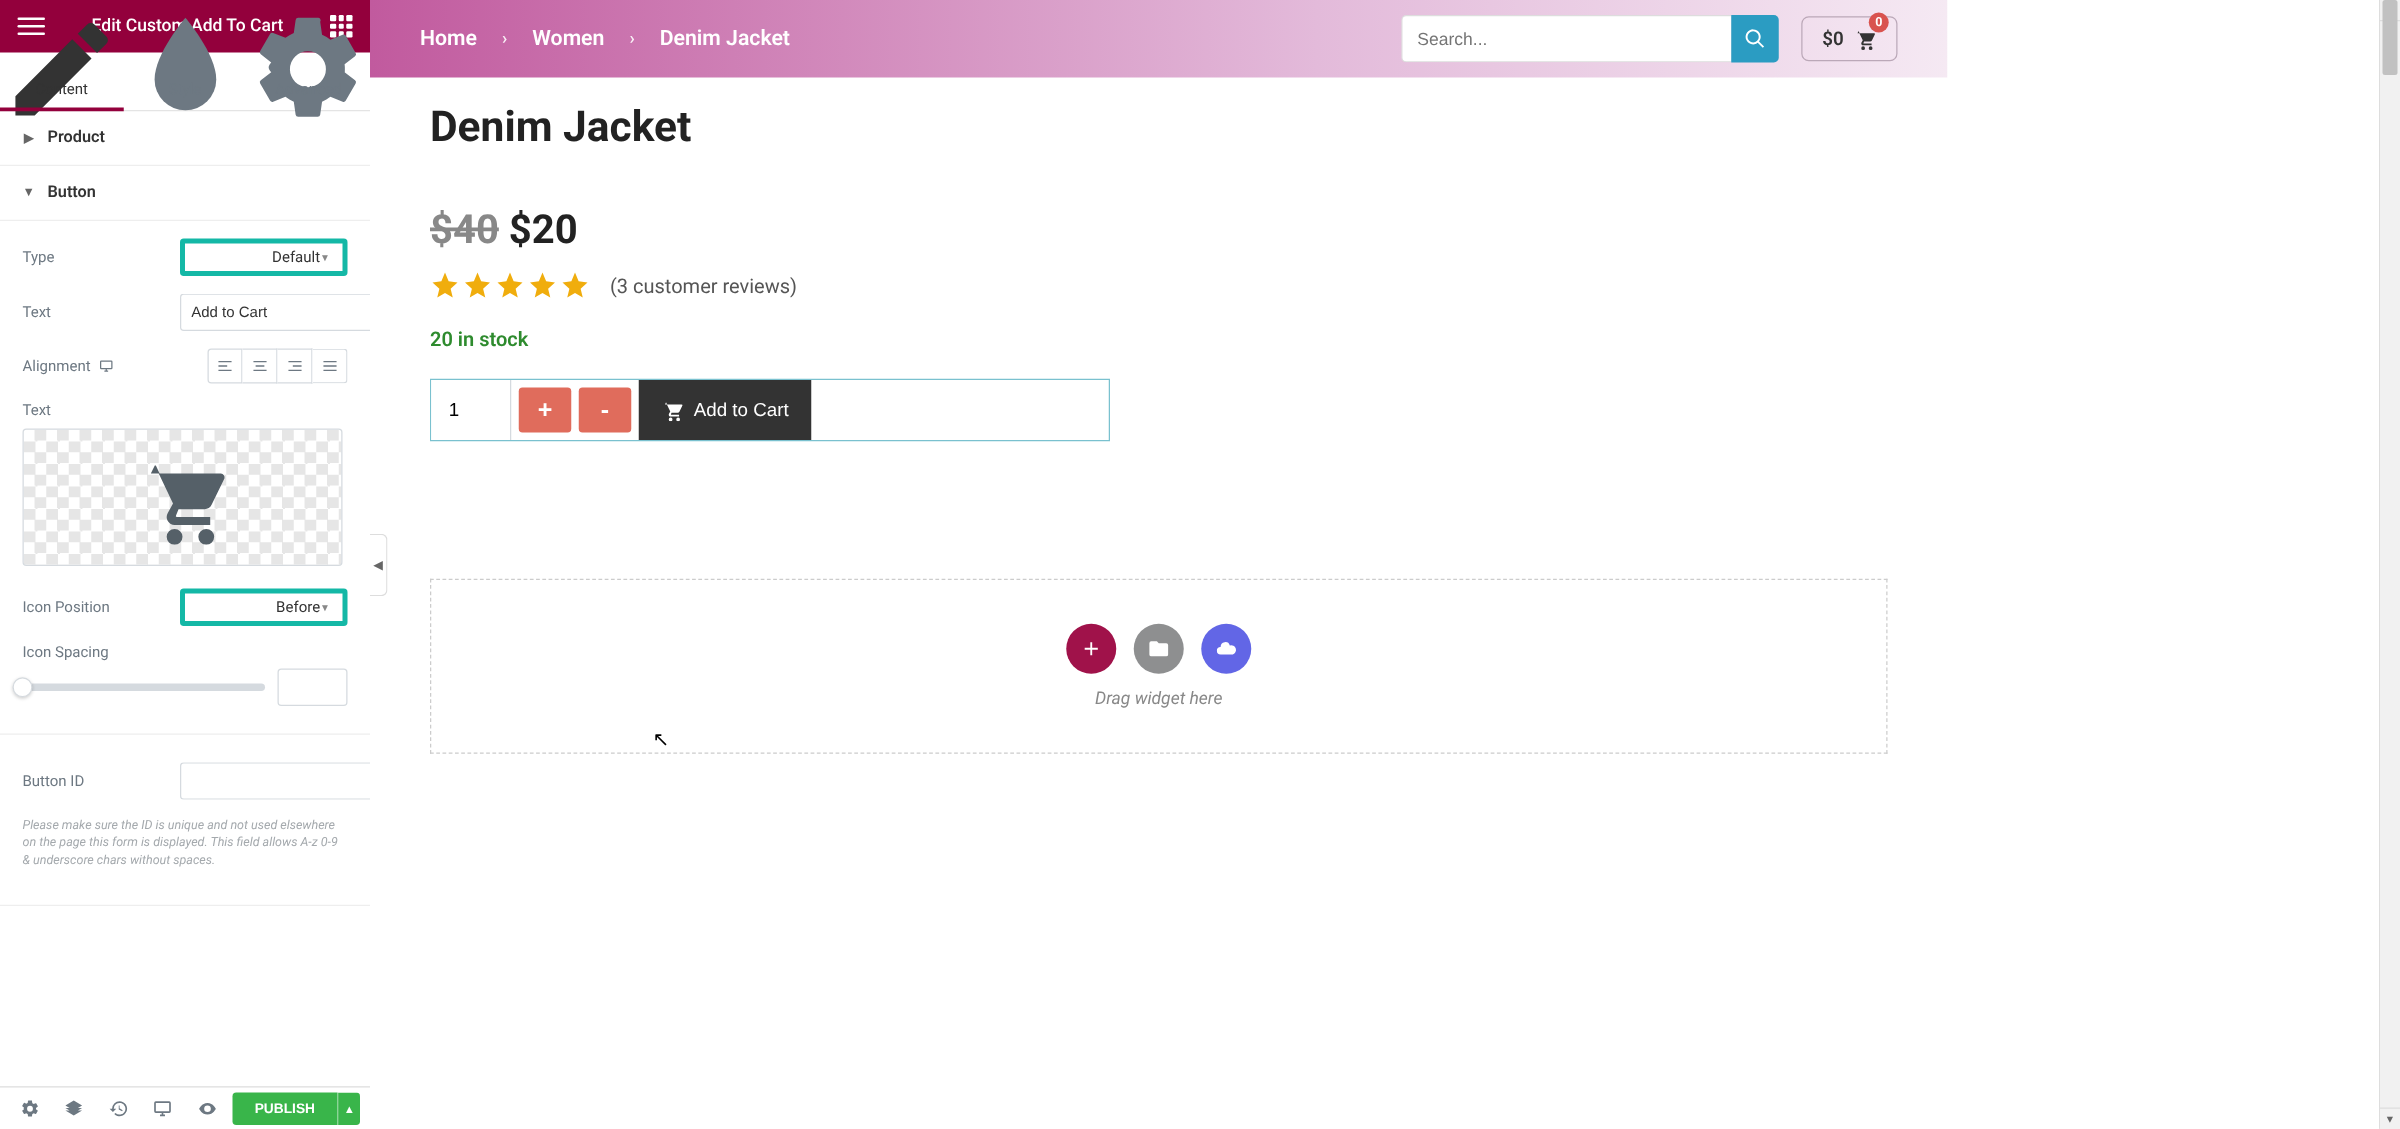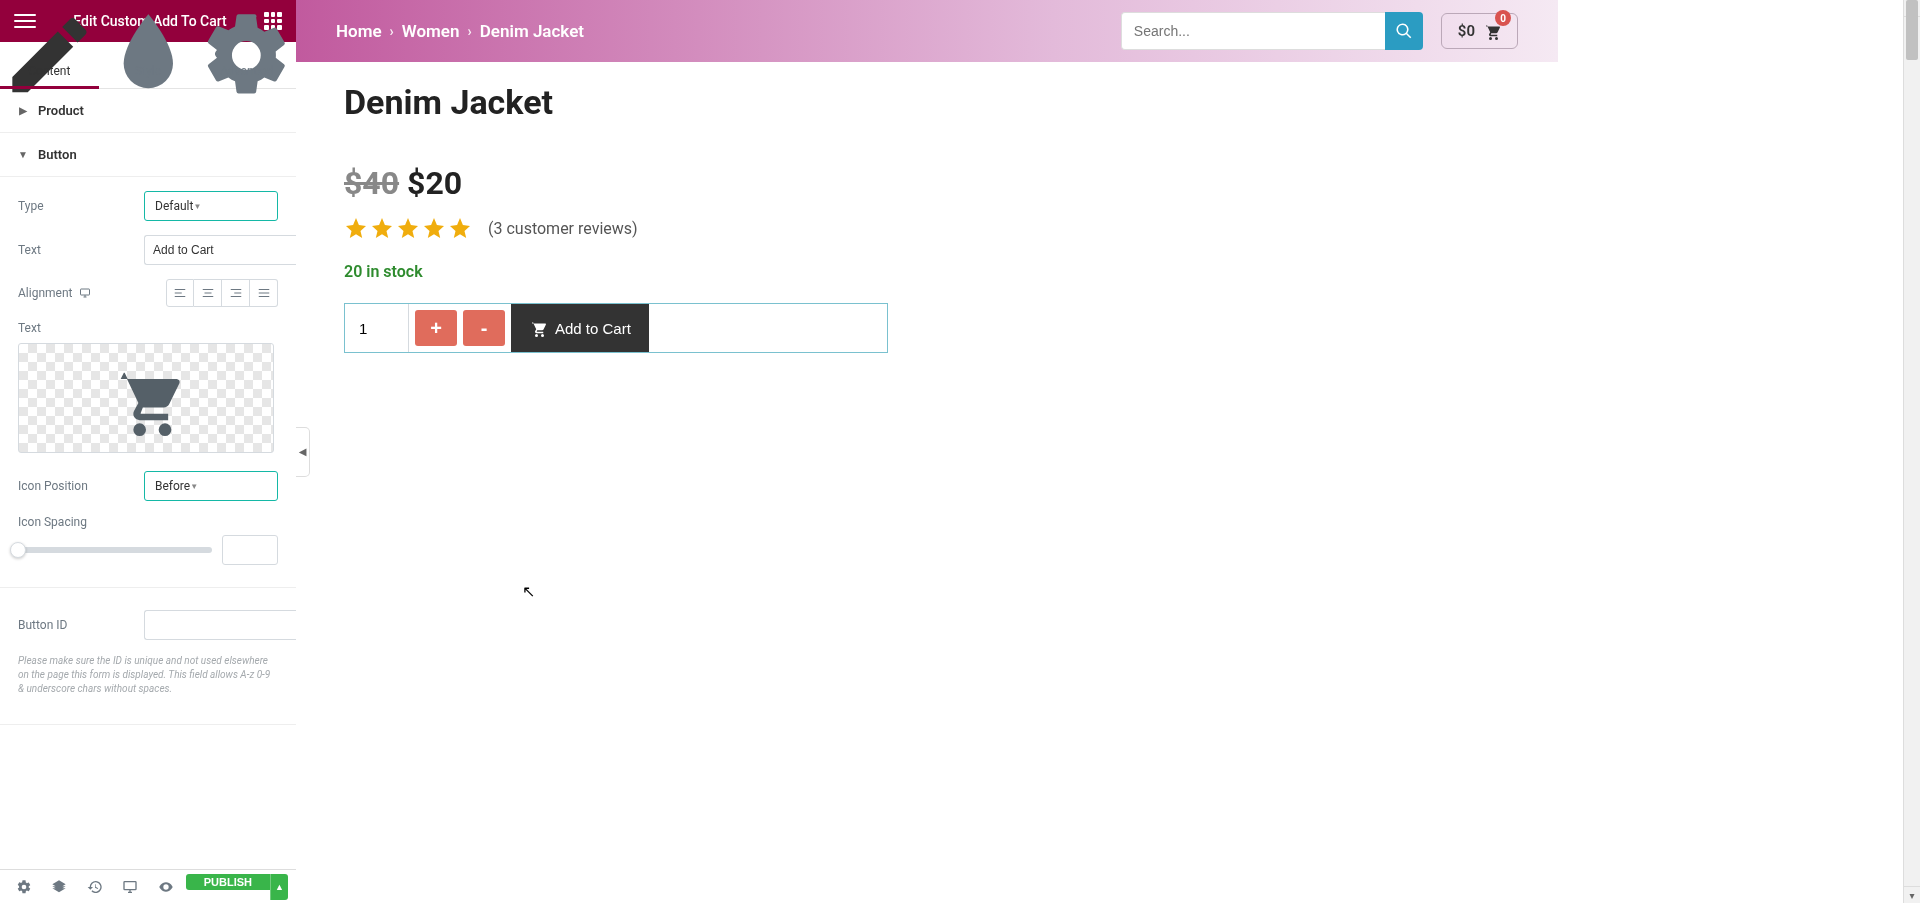--- a/index.html
+++ b/index.html
@@ -25,21 +25,21 @@
   .tab.active::after { content: ""; position: absolute; left: 0; right: 0; bottom: -1px; height: 3px; background: #93003c; }
 
   .sections { flex: 1; overflow-y: auto; }
   .section-head { padding: 14px 18px; font-size: 13px; font-weight: 600; color: #333; border-bottom: 1px solid #eee; display: flex; align-items: center; cursor: pointer; }
   .section-head .caret { margin-right: 10px; font-size: 10px; color: #666; width: 10px; text-align: center; }
   .section-body { padding: 14px 18px 28px; border-bottom: 1px solid #eee; font-size: 12px; color: #6d7882; }
 
   .control-row { display: flex; align-items: center; justify-content: space-between; margin-bottom: 14px; }
   .control-row.top { align-items: flex-start; }
   .control-label { font-size: 12px; color: #6d7882; display: flex; align-items: center; gap: 6px; }
-  .select { width: 134px; height: 30px; border: 1px solid #14b8a6; border-radius: 3px; background: #fff; display: flex; align-items: center; justify-content: flex-start; padding: 0 10px; font-size: 12px; color: #333; cursor: pointer; }
+  .select { width: 134px; height: 30px; border: 4px solid #14b8a6; border-radius: 3px; background: #fff; display: flex; align-items: center; justify-content: flex-end; padding: 0 10px; font-size: 12px; color: #333; cursor: pointer; }
   .select .arrow { font-size: 8px; color: #888; }
   .textwrap { width: 134px; display: flex; }
   .textin { flex: 1; height: 30px; border: 1px solid #d5dadf; border-right: none; border-radius: 3px 0 0 3px; padding: 0 8px; font-size: 12px; color: #333; }
 
   .align-group { display: flex; gap: 0; }
   .align-btn { width: 28px; height: 28px; border: 1px solid #d5dadf; display: flex; align-items: center; justify-content: center; cursor: pointer; background: #fff; }
   .align-btn:not(:first-child) { border-left: none; }
   .align-btn:first-child { border-radius: 3px 0 0 3px; }
   .align-btn:last-child { border-radius: 0 3px 3px 0; }
   .align-btn svg { width: 14px; height: 14px; fill: #6d7882; }
@@ -53,29 +53,29 @@
   .slider-track { flex: 1; height: 6px; border-radius: 3px; background: #d5dadf; position: relative; cursor: pointer; }
   .slider-thumb { position: absolute; left: 0; top: 50%; width: 16px; height: 16px; border-radius: 50%; background: #fff; border: 1px solid #d5dadf; transform: translate(-50%,-50%); box-shadow: 0 1px 3px rgba(0,0,0,.2); }
   .slider-val { width: 56px; height: 30px; border: 1px solid #d5dadf; border-radius: 3px; }
 
   .helptext { font-size: 10px; font-style: italic; color: #a4a9ad; line-height: 1.4; }
 
   .footer { height: 34px; border-top: 1px solid #ddd; background: #fff; display: flex; align-items: center; padding: 0 8px; gap: 4px; }
   .ftr-btn { width: 32px; height: 34px; display: flex; align-items: center; justify-content: center; cursor: pointer; }
   .ftr-btn svg { width: 16px; height: 16px; fill: #6d7882; }
   .publish-wrap { margin-left: auto; display: flex; }
-  .publish-btn { height: 16px; padding: 0 18px; background: #39b54a; color: #fff; font-size: 11px; font-weight: 600; border: none; border-radius: 3px 0 0 3px; cursor: pointer; display: flex; align-items: center; }
+  .publish-btn { height: 26px; padding: 0 18px; background: #39b54a; color: #fff; font-size: 11px; font-weight: 600; border: none; border-radius: 3px 0 0 3px; cursor: pointer; display: flex; align-items: center; }
   .publish-caret { height: 26px; width: 18px; background: #39b54a; border: none; border-left: 1px solid rgba(255,255,255,.3); border-radius: 0 3px 3px 0; cursor: pointer; color: #fff; display: flex; align-items: center; justify-content: center; font-size: 9px; }
 
   .collapse-handle { position: absolute; left: 296px; top: 50%; transform: translateY(-50%); width: 14px; height: 50px; background: #fff; border: 1px solid #ddd; border-left: none; border-radius: 0 5px 5px 0; display: flex; align-items: center; justify-content: center; cursor: pointer; z-index: 10; font-size: 10px; color: #666; }
 
   
   .preview { flex: 1; overflow-y: auto; background: #fff; }
   .topbar { height: 62px; background: linear-gradient(90deg, #c15a9e 0%, #e3bada 60%, #f5e9f3 100%); display: flex; align-items: center; padding: 0 40px; }
-  .breadcrumb { display: flex; align-items: center; gap: 8px; color: #fff; font-size: 17px; font-weight: 600; }
+  .breadcrumb { display: flex; align-items: center; gap: 20px; color: #fff; font-size: 17px; font-weight: 600; }
   .breadcrumb .sep { font-size: 14px; opacity: .9; }
   .search-box { margin-left: auto; display: flex; align-items: center; }
   .search-in { width: 264px; height: 38px; border-radius: 4px 0 0 4px; border: 1px solid #ddd; border-right: none; padding: 0 12px; font-size: 14px; }
   .search-btn { width: 38px; height: 38px; background: #2b9cc2; border: none; border-radius: 0 4px 4px 0; display: flex; align-items: center; justify-content: center; cursor: pointer; }
   .search-btn svg { fill: #fff; width: 18px; height: 18px; }
   .cart-pill { margin-left: 18px; border: 1px solid #bba8b8; border-radius: 6px; padding: 8px 16px; display: flex; align-items: center; gap: 8px; font-size: 15px; font-weight: 600; color: #333; position: relative; cursor: pointer; }
   .cart-pill svg { width: 18px; height: 18px; fill: #333; }
   .cart-pill .badge { position: absolute; top: -4px; right: 6px; width: 16px; height: 16px; background: #d9534f; color: #fff; border-radius: 50%; font-size: 10px; display: flex; align-items: center; justify-content: center; font-weight: 700; }
 
   .page { padding: 20px 48px 40px; }
@@ -385,20 +385,40 @@
             <button class="atc">
               <svg viewBox="0 0 24 24">
                   <path d="M7 4h-2l-1 2h2l3.6 7.59-1.35 2.44A2 2 0 0 0 10 19h9v-2h-8.42a.25.25 0 0 1-.22-.37L11 15h6.55a2 2 0 0 0 1.8-1.1l3.24-6.63A1 1 0 0 0 21.7 6H6.21L5.27 4zM10 20a2 2 0 1 0 2 2 2 2 0 0 0-2-2zm8 0a2 2 0 1 0 2 2 2 2 0 0 0-2-2z"></path>
                 </svg>
               <span>Add to Cart</span>
             </button>
           </div>
         </div>
       </div>
 
+      <div class="dropzone">
+        <div class="dz-icons">
+          <div class="dz-btn plus">
+            <svg viewBox="0 0 24 24">
+                <path d="M11 5h2v14h-2zM5 11h14v2H5z"></path>
+              </svg>
+          </div>
+          <div class="dz-btn folder">
+            <svg viewBox="0 0 24 24">
+                <path d="M10 4H4a2 2 0 0 0-2 2v12a2 2 0 0 0 2 2h16a2 2 0 0 0 2-2V8a2 2 0 0 0-2-2h-8z"></path>
+              </svg>
+          </div>
+          <div class="dz-btn theme">
+            <svg viewBox="0 0 24 24">
+                <path d="M19 18H6a4 4 0 0 1 0-8 5 5 0 0 1 9.8-1.5A4 4 0 0 1 19 18z"></path>
+              </svg>
+          </div>
+        </div>
+        <span class="dz-text">Drag widget here</span>
+      </div>
     </div>
 
     <div class="cursor">↖</div>
   </main>
 </div>
 
 <div class="fake-scroll">
   <div class="arrb top">▴</div>
   <div class="thumb"></div>
   <div class="arrb bot">▾</div>

